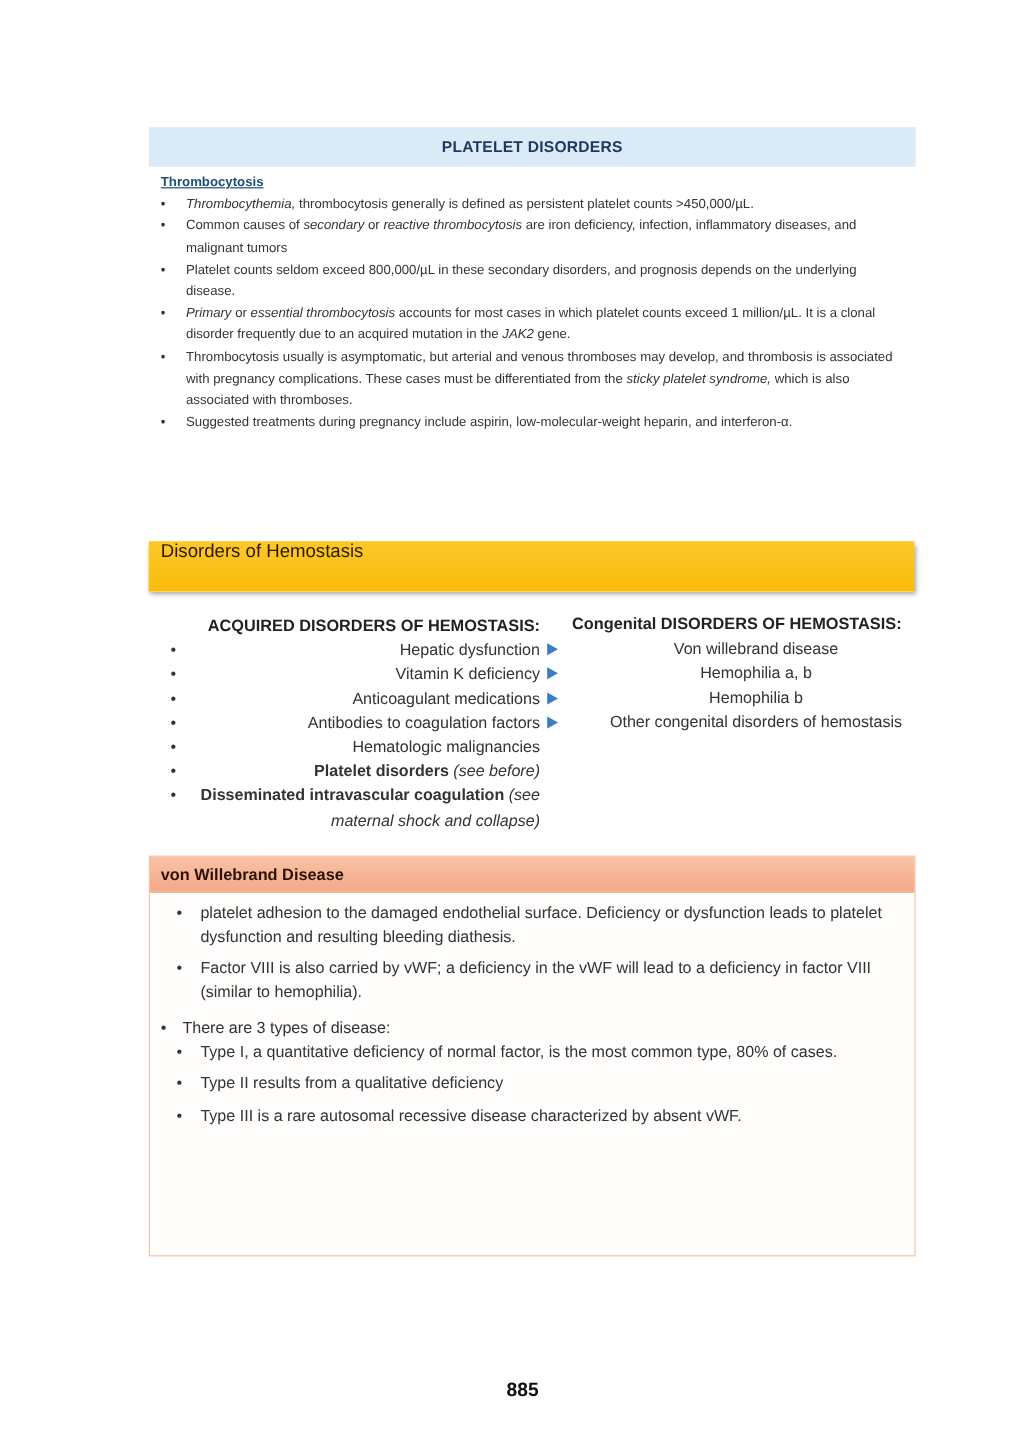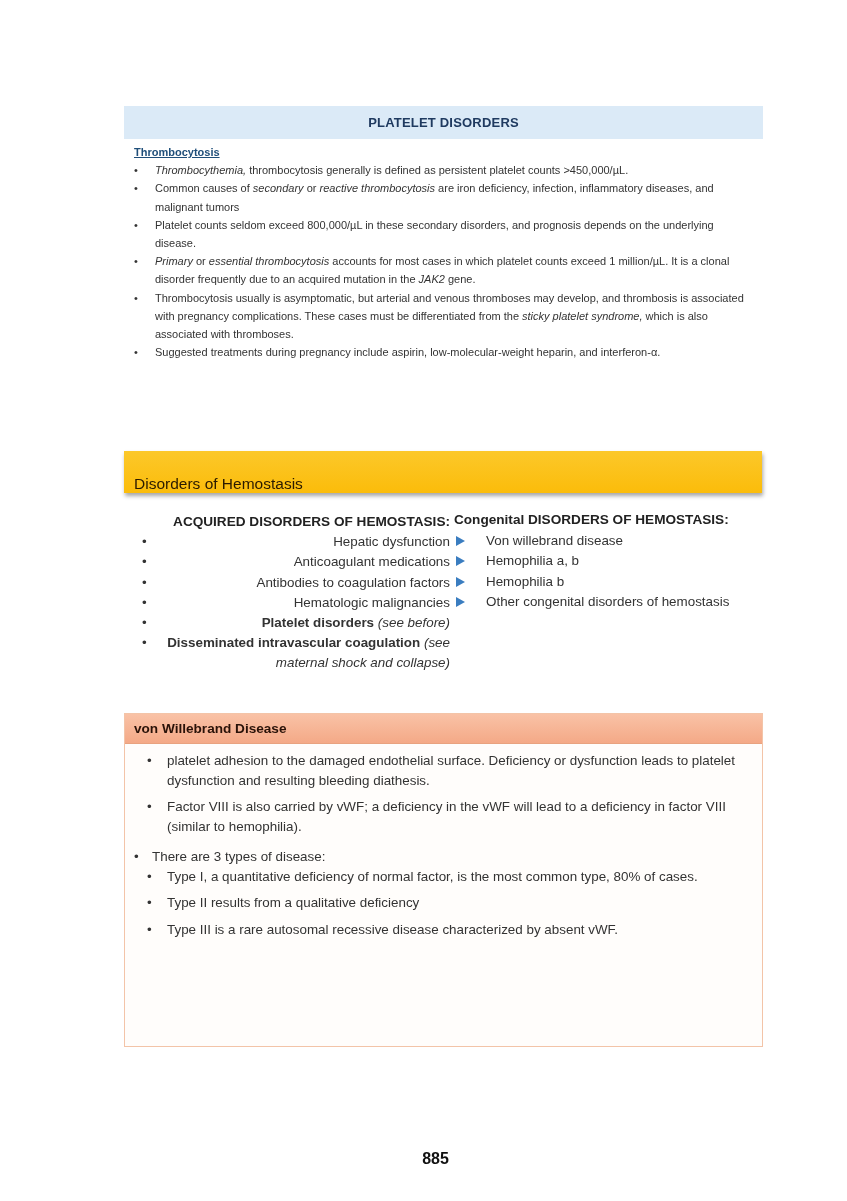--- a/index.html
+++ b/index.html
@@ -14,27 +14,27 @@
   .thrombo { position: absolute; left: 114px; top: 143px; width: 630px;
     font-size: 11px; line-height: 18.2px; color: #333; }
   .subhead { font-weight: bold; color: #1f4e79; text-decoration: underline; margin-left: 8px; }
   ul.bul { margin: 0; padding: 0; list-style: none; }
   ul.bul li { position: relative; padding-left: 29px; }
   ul.bul li::before { content: "•"; position: absolute; left: 8px; top: 0; color: #333; }
 
   
   .hemo-banner { position: absolute; left: 112px; top: 451px; width: 638px; height: 42px;
     background: linear-gradient(#fcc82a, #fbbc0a); box-shadow: 1px 3px 4px rgba(0,0,0,0.35);
-    display: flex; align-items: flex-end; }
+    display: flex; align-items: flex-start; }
   .hemo-banner span { margin-left: 10px; font-size: 15.5px; color: #2a1a00; }
 
   .col-left { position: absolute; left: 113px; top: 512px; width: 325px;
     font-size: 13.4px; line-height: 20.2px; color: #333; text-align: right; }
   .col-right { position: absolute; left: 442px; top: 510px; width: 320px;
-    font-size: 13.4px; line-height: 20.5px; color: #333; }
+    font-size: 13.4px; line-height: 20.5px; color: #333; text-align: center; }
   .col-title { font-weight: bold; color: #222; font-size: 13.6px; }
   .col-left ul.bul li { padding-left: 34px; }
   .col-left ul.bul li::before { left: 17px; }
   .arrow-list { margin: 0; padding: 0; list-style: none; }
   .arrow-list li { position: relative; padding-left: 32px; }
   .arrow-list li .arrow { position: absolute; left: 2px; top: 5px; width: 0; height: 0;
     border-top: 5px solid transparent; border-bottom: 5px solid transparent; border-left: 9px solid #3a7dc0; }
 
   
   .vwd-box { position: absolute; left: 112px; top: 713px; width: 637px; height: 332px;
@@ -76,20 +76,21 @@
   </div>
 
   <div class="hemo-banner">
     <span>Disorders of Hemostasis</span>
   </div>
 
   <div class="col-left">
     <div class="col-title">ACQUIRED DISORDERS OF HEMOSTASIS:</div>
     <ul class="bul">
         <li><span>Hepatic dysfunction</span></li>
+        <li><span>Vitamin K deficiency</span></li>
         <li><span>Anticoagulant medications</span></li>
         <li><span>Antibodies to coagulation factors</span></li>
         <li><span>Hematologic malignancies</span></li>
         <li><strong>Platelet  disorders</strong><span> </span><em>(see before)</em></li>
         <li><strong>Disseminated intravascular coagulation</strong><span> </span><em>(see maternal shock and collapse)</em></li>
       </ul>
   </div>
 
   <div class="col-right">
     <div class="col-title">Congenital DISORDERS OF HEMOSTASIS:</div>

